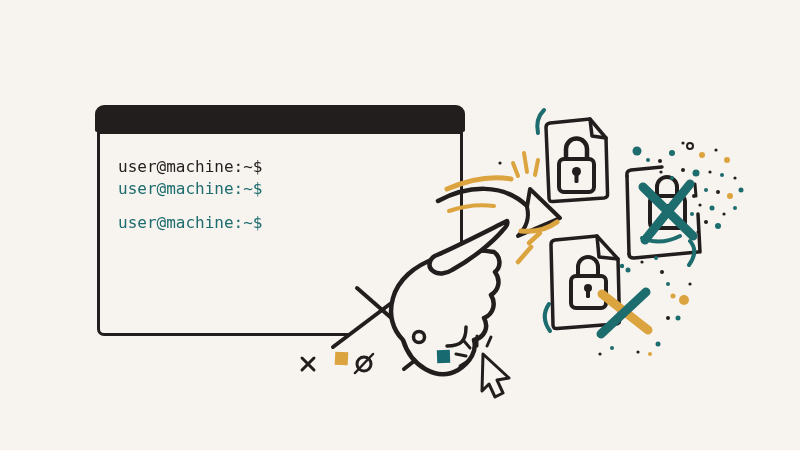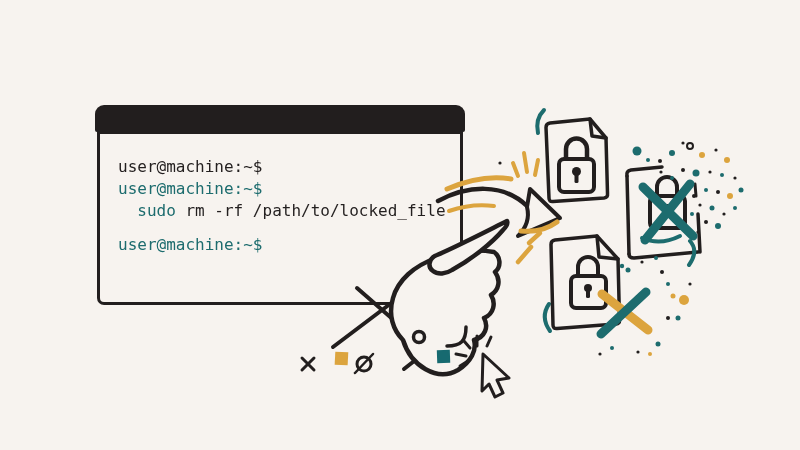--- a/index.html
+++ b/index.html
@@ -4,21 +4,21 @@
 <style>
   html,body{margin:0;padding:0;}
   body{
     width:800px;height:450px;position:relative;overflow:hidden;
     background:#f7f3ef;
     font-family:"DejaVu Sans Mono", monospace;
   }
   .stage{position:absolute;inset:0;}
   
   .terminal{
-    position:absolute;left:97px;top:105px;width:366px;height:200px;
+    position:absolute;left:97px;top:105px;width:366px;height:231px;
     box-sizing:border-box;
   }
   .term-titlebar{
     position:absolute;left:-2px;top:0;right:-2px;height:27px;
     background:#221e1e;border-radius:9px 9px 2px 2px;
   }
   .term-body{
     position:absolute;left:0;top:25px;right:0;bottom:0;
     border:3px solid #221e1e;border-top-width:4px;
     border-radius:2px 2px 7px 7px;
@@ -39,21 +39,20 @@
 </head>
 <body>
 
 <div class="stage">
 
   <div class="terminal">
     <div class="term-titlebar"></div>
     <div class="term-body">
       <div class="term-line">user@machine:~$</div>
       <div class="term-line teal">user@machine:~$</div>
-      <div class="term-line"><span>  </span><span class="sudo">sudo</span><span class="args"> rm -rf /path/to/locked_file</span></div>
       <div class="term-line teal gap">user@machine:~$</div>
     </div>
   </div>
 
   <svg class="overlay" width="800" height="450" viewBox="0 0 800 450">
 
     <g fill="none" stroke-linecap="round" stroke-linejoin="round">
       <path d="M447,189 Q482,174 511,179" stroke="#dca43e" stroke-width="5"></path>
       <path d="M449,211 Q472,203 494,206" stroke="#dca43e" stroke-width="4"></path>
       <path d="M438,201 C468,185 503,183 527,206" stroke="#221e1e" stroke-width="4.5"></path>

